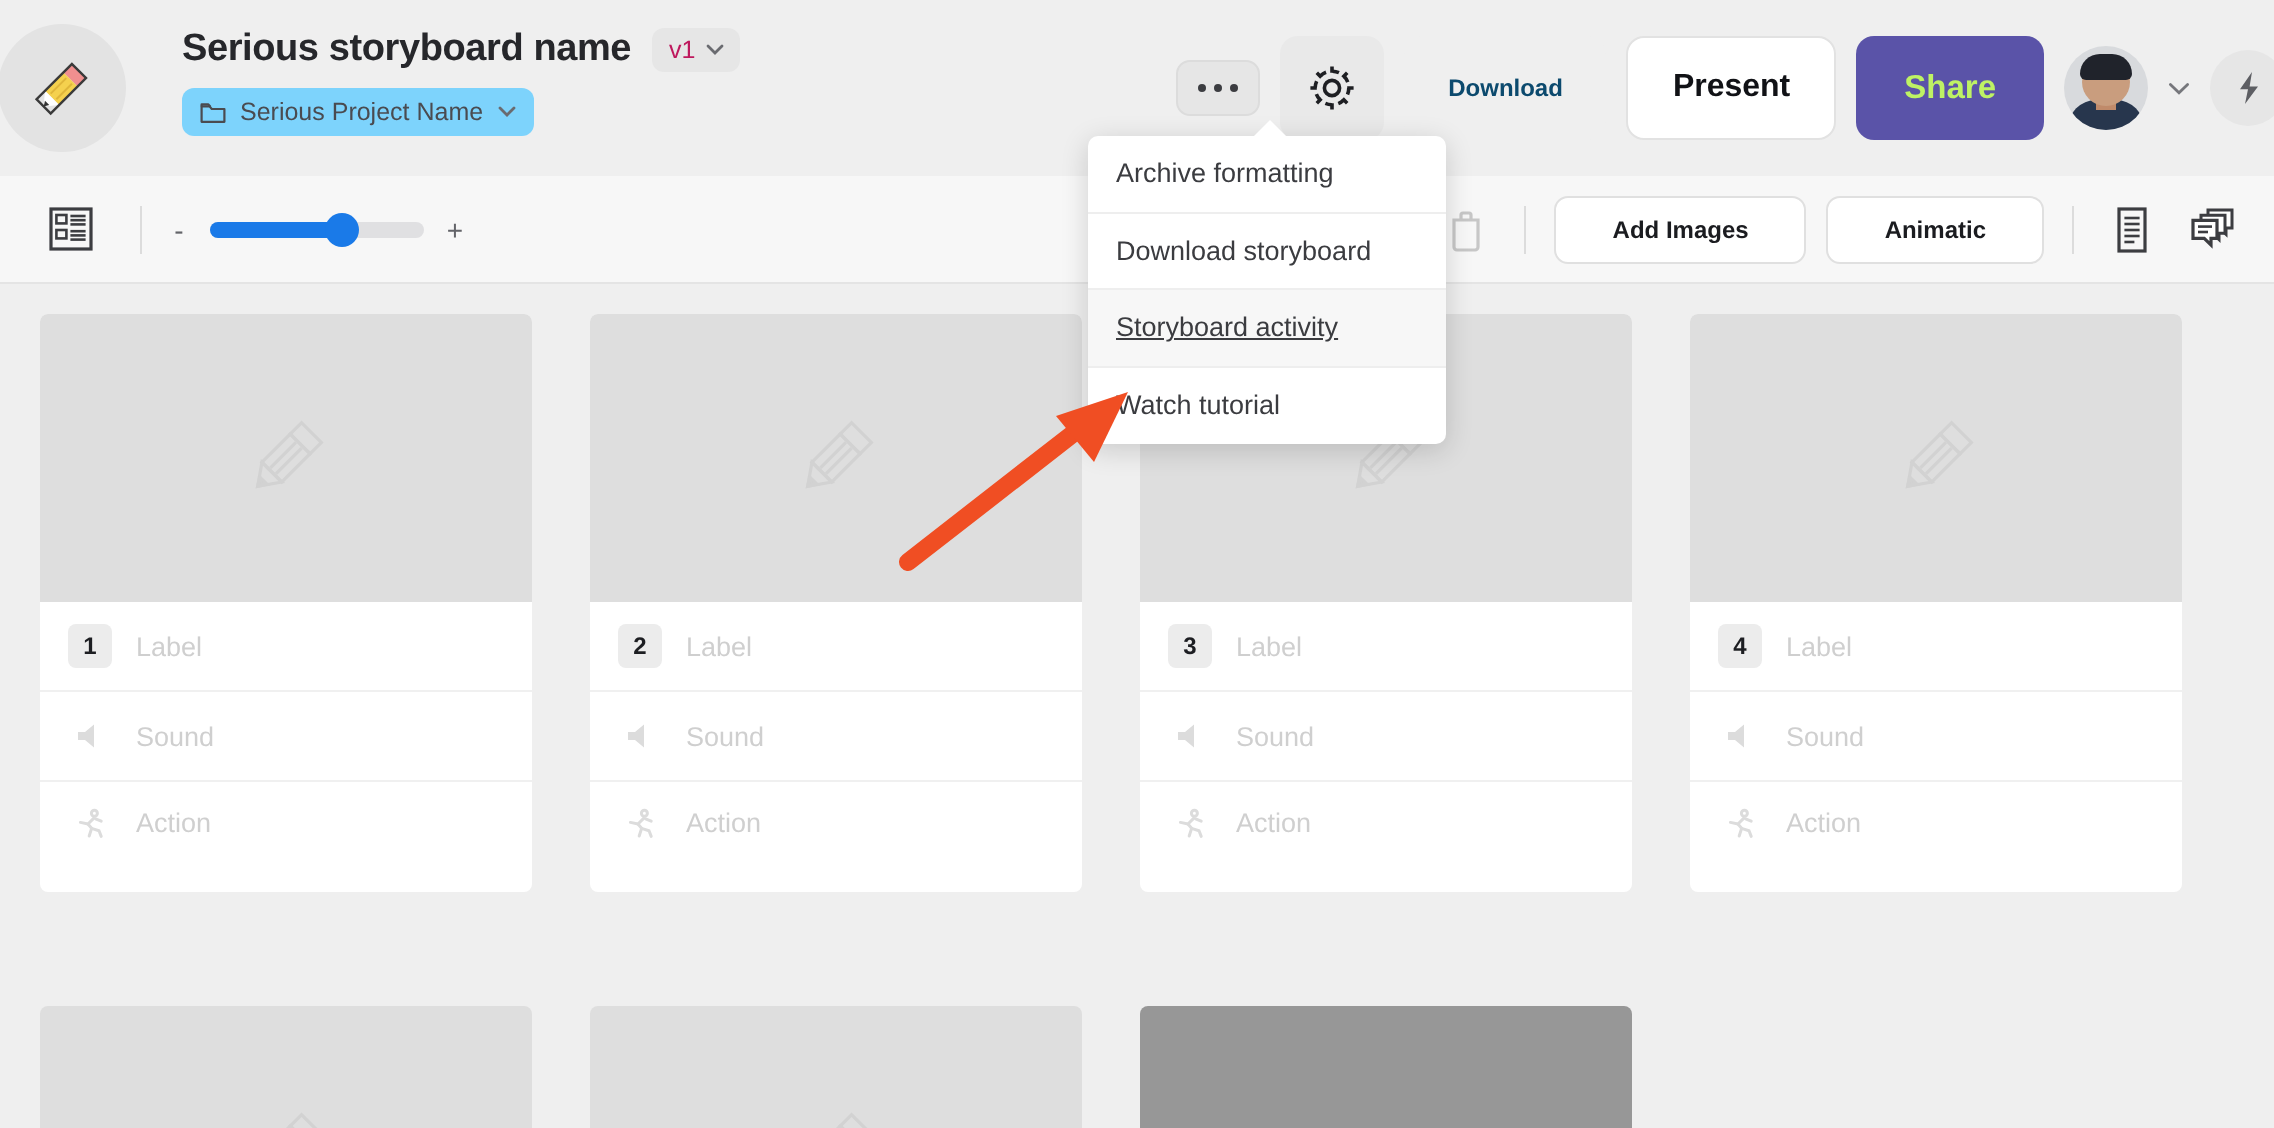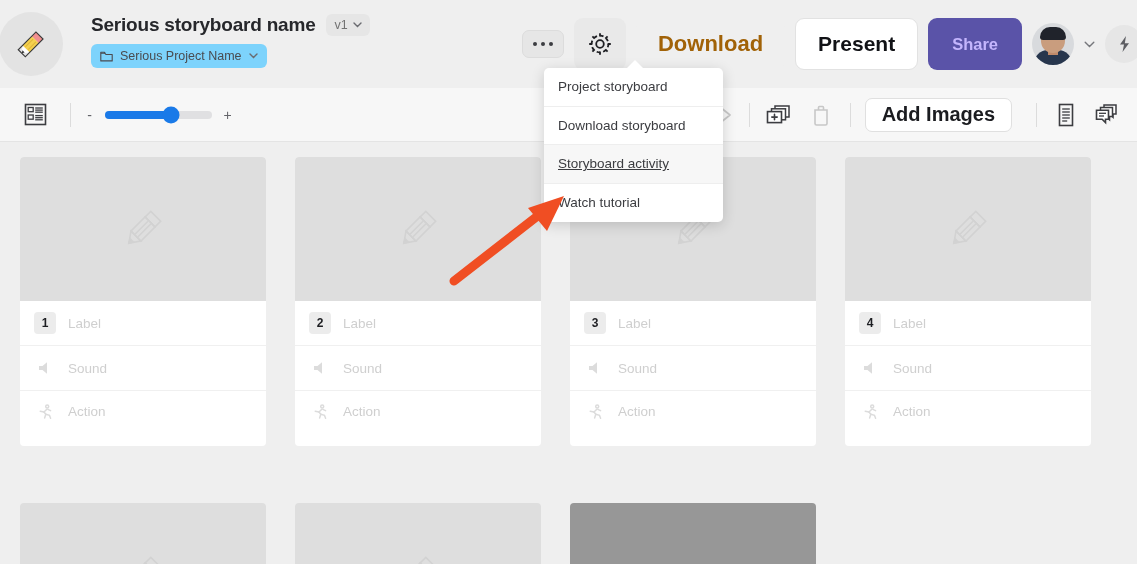--- a/index.html
+++ b/index.html
@@ -27,21 +27,21 @@
     margin-left: -8px;
   }
   .title-block { position: absolute; left: 91px; top: 14px; }
   .title-row { display: flex; align-items: center; gap: 10px; }
   .sb-title {
     font-size: 19px; font-weight: bold; color: #26272b; letter-spacing: -0.2px;
   }
   .version-pill {
     display: flex; align-items: center; gap: 5px;
     background: #e6e6e6; border-radius: 6px;
-    padding: 4px 8px 4px 9px; font-size: 12.5px; color: #737373;
+    padding: 4px 8px 4px 9px; font-size: 12.5px; color: #be185d;
   }
   .project-pill {
     display: inline-flex; align-items: center; gap: 7px;
     background: #7dd3fc; border-radius: 6px;
     padding: 5px 9px; margin-top: 8px;
     font-size: 12.5px; color: #4a4b50;
   }
   .hdr-right {
     position: absolute; right: 8px; top: 0; height: 88px;
     display: flex; align-items: center; gap: 10px;
@@ -52,35 +52,35 @@
     border: 1px solid #dcdcdc;
   }
   .dots-btn i { width: 4.5px; height: 4.5px; border-radius: 50%; background: #3c3d41; display:block; }
   .gear-btn {
     width: 52px; height: 52px; border-radius: 9px; background: #e9e9e9;
     display: flex; align-items: center; justify-content: center;
   }
   .btn-plain {
     height: 52px; padding: 0 22px; border-radius: 9px; background: #efefef;
     display: flex; align-items: center; justify-content: center;
-    font-size: 22px; font-weight: bold; color: #a16207; border: none;
+    font-size: 12px; font-weight: bold; color: #0c4a6e; border: none;
     font-family: "Liberation Sans", sans-serif; cursor: pointer;
   }
   .btn-white {
     height: 52px; padding: 0 22px; border-radius: 9px; background: #ffffff;
     display: flex; align-items: center; justify-content: center;
-    font-size: 21px; font-weight: bold; color: #111216;
+    font-size: 16px; font-weight: bold; color: #111216;
     border: 1px solid #e2e2e2; cursor: pointer;
     font-family: "Liberation Sans", sans-serif;
     text-align: right;
   }
   .btn-share {
     height: 52px; padding: 0 24px; border-radius: 9px; background: #5a53a8;
     display: flex; align-items: center; justify-content: center;
-    font-size: 16.5px; font-weight: bold; color: #c4b5fd; border: none; cursor: pointer;
+    font-size: 16.5px; font-weight: bold; color: #bef264; border: none; cursor: pointer;
     font-family: "Liberation Sans", sans-serif;
   }
   .avatar {
     width: 42px; height: 42px; border-radius: 50%; overflow: hidden;
     background: #d8dadd; position: relative; flex: none;
   }
   .av-face { position:absolute; left:9px; top:6px; width:24px; height:24px; border-radius:50%; background:#c99d7e; }
   .av-hair { position:absolute; left:8px; top:4px; width:26px; height:13px; border-radius:13px 13px 4px 4px; background:#20232b; }
   .av-body { position:absolute; left:2px; top:27px; width:38px; height:20px; border-radius:14px 14px 0 0; background:#27364d; }
   .av-neck { position:absolute; left:16px; top:24px; width:10px; height:8px; background:#c08a6a; }
@@ -105,23 +105,23 @@
   }
   .slider .fill { position: absolute; left: 0; top: 0; height: 8px; border-radius: 4px; background: #1a7ae8; }
   .slider .thumb {
     position: absolute; top: 50%; width: 17px; height: 17px; border-radius: 50%;
     background: #1a7ae8; transform: translate(-50%, -50%);
   }
   .tb-icon {
     width: 34px; height: 34px; display: flex; align-items: center; justify-content: center;
   }
   .tb-btn {
-    height: 34px; padding: 0 16px; border-radius: 7px; background: #ffffff;
+    height: 34px; padding: 0 28px; border-radius: 7px; background: #ffffff;
     border: 1px solid #e0e0e0; display: flex; align-items: center; justify-content: center;
-    font-size: 20px; font-weight: bold; color: #1b1c20; cursor: pointer;
+    font-size: 12px; font-weight: bold; color: #1b1c20; cursor: pointer;
     font-family: "Liberation Sans", sans-serif;
   }
 
   
   .canvas { position: absolute; left: 0; top: 143px; width: 1137px; height: 421px; background: #efefef; }
   .frame-row { position: absolute; display: flex; gap: 29px; left: 20px; }
   .frame-card {
     width: 246px; background: #ffffff; border-radius: 4px; overflow: hidden;
   }
   .frame-thumb {
@@ -299,20 +299,21 @@
       <svg width="20" height="24" viewBox="0 0 20 24">
         <path d="M4 7 h12 v13.5 a1.5 1.5 0 0 1 -1.5 1.5 h-9 a1.5 1.5 0 0 1 -1.5 -1.5 z" fill="none" stroke="#c7c7c7" stroke-width="1.6"></path>
         <path d="M7.5 7 v-2.5 a1 1 0 0 1 1 -1 h3 a1 1 0 0 1 1 1 v2.5" fill="none" stroke="#c7c7c7" stroke-width="1.6"></path>
       </svg>
     </div>
     <div style="width:12px"></div>
     <div class="tb-divider"></div>
     <div style="width:14px"></div>
     <button class="tb-btn">Add Images</button>
     <div style="width:10px"></div>
+    <button class="tb-btn">Animatic</button>
     <div style="width:14px"></div>
     <div class="tb-divider"></div>
     <div style="width:12px"></div>
     <div class="tb-icon">
       <svg width="22" height="26" viewBox="0 0 22 26">
         <rect x="4.5" y="2.5" width="13" height="21" fill="none" stroke="#3c3d41" stroke-width="1.6"></rect>
         <g stroke="#3c3d41" stroke-width="1.3">
           <line x1="7.2" y1="7" x2="14.8" y2="7"></line>
             <line x1="7.2" y1="10" x2="14.8" y2="10"></line>
           <line x1="7.2" y1="13" x2="14.8" y2="13"></line>
@@ -533,21 +534,21 @@
       
     </div>
         </div>
       </div>
   </div>
 
   <div class="dropdown">
     <div class="dd-caret"></div>
     <div id="dd-items">
         <div class="dd-item">
-          <span>Project storyboard</span>
+          <span>Archive formatting</span>
         </div>
         <div class="dd-item">
           <span>Download storyboard</span>
         </div>
         <div class="dd-item hover">
           <span>Storyboard activity</span>
         </div>
         <div class="dd-item">
           <span>Watch tutorial</span>
         </div>

